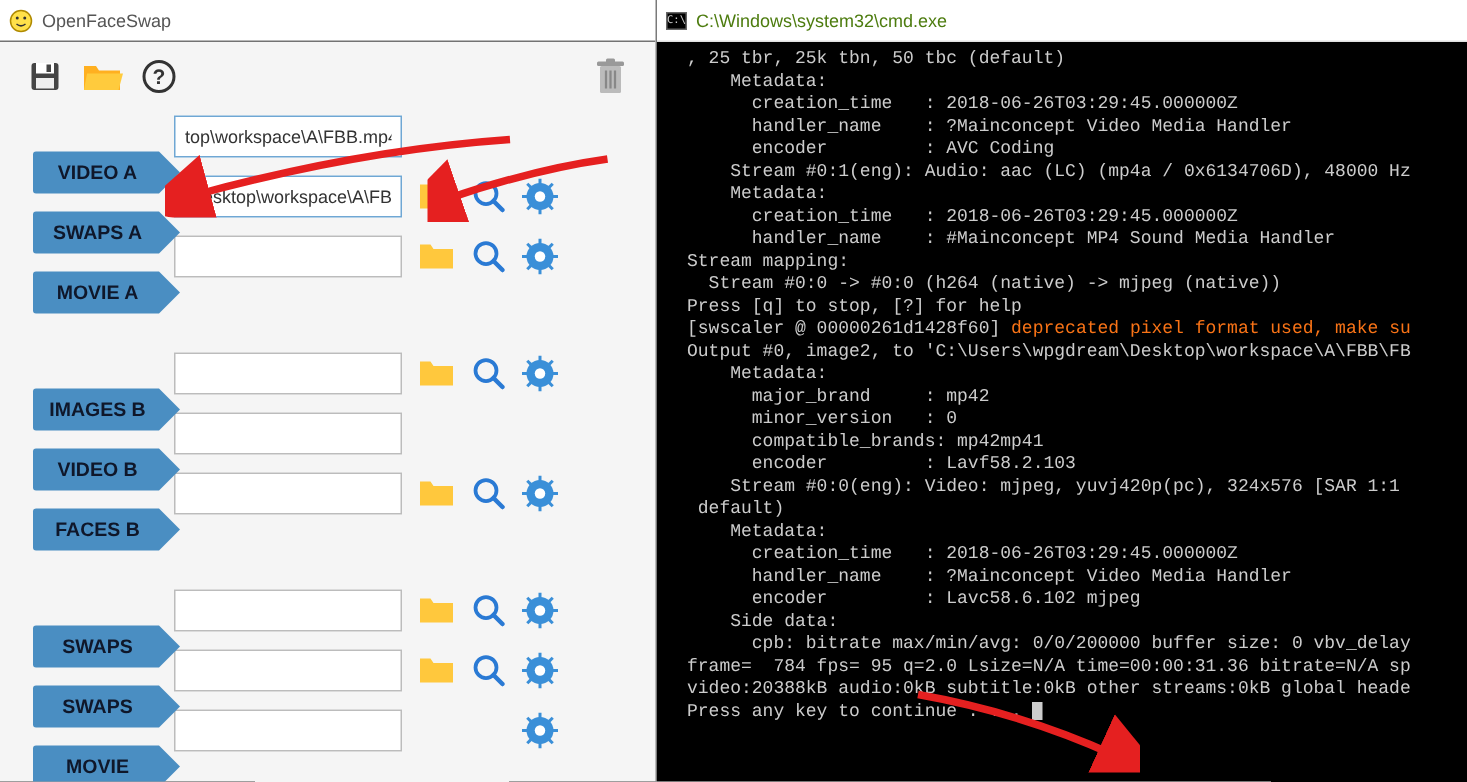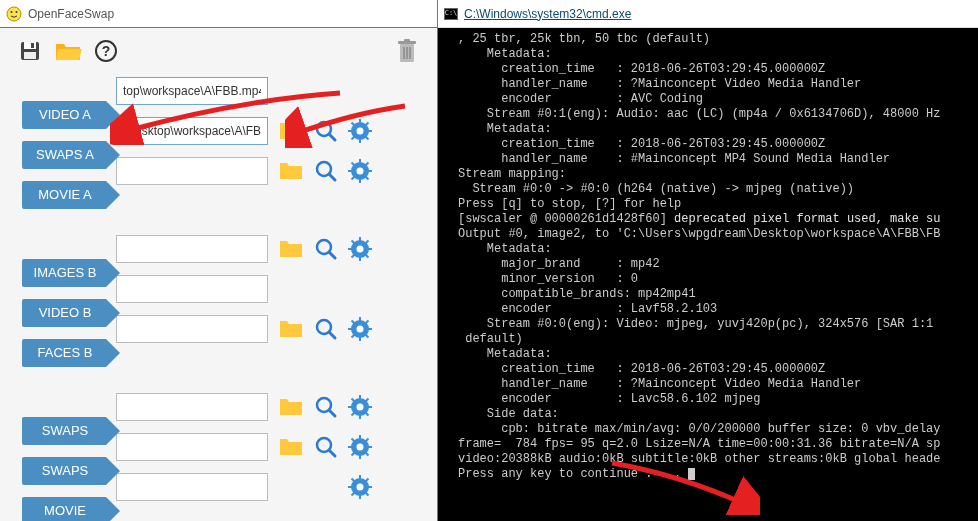--- a/index.html
+++ b/index.html
@@ -6,32 +6,32 @@
 body { font-family: "Segoe UI", Arial, sans-serif; background: #fff; width: 978px; height: 521px; overflow: hidden; position: relative; }
 .left-panel { position: absolute; left: 0; top: 0; width: 437px; height: 521px; background: #f5f5f5; }
 .titlebar { height: 28px; background: #fff; border-bottom: 1px solid #737373; display: flex; align-items: center; padding: 0 6px; gap: 6px; }
 .titlebar .smiley { width: 16px; height: 16px; }
 .titlebar-text { font-size: 12px; color: #555; }
 .toolbar { display: flex; align-items: center; padding: 10px 18px; gap: 12px; }
 .toolbar .spacer { flex: 1; }
 .icon-btn { cursor: pointer; display: inline-flex; align-items: center; justify-content: center; }
 .rows { padding: 0 22px; }
 .row { display: flex; align-items: center; gap: 10px; margin-bottom: 6px; height: 34px; }
-.label-arrow { background: #4a8ec2; color: #ffffff; font-size: 13px; font-weight: 400; height: 28px; line-height: 28px; padding: 0 8px 0 10px; position: relative; border-radius: 2px 0 0 2px; width: 84px; text-align: center; margin-top: 47px; }
+.label-arrow { background: #4a8ec2; color: #0f172a; font-size: 13px; font-weight: 700; height: 28px; line-height: 28px; padding: 0 8px 0 10px; position: relative; border-radius: 2px 0 0 2px; width: 84px; text-align: center; margin-top: 47px; }
 .label-arrow::after { content: ""; position: absolute; right: -14px; top: 0; border-top: 14px solid transparent; border-bottom: 14px solid transparent; border-left: 14px solid #4a8ec2; }
 .field { width: 152px; height: 28px; border: 1px solid #6fa7d4; background: #fff; font-size: 12px; padding: 0 6px; color: #333; }
 .field.plain { border: 1px solid #bcbcbc; }
 .gap-block { height: 38px; }
 .right-panel { position: absolute; left: 437px; top: 0; width: 541px; height: 521px; background: #fff; border-left: 1px solid #7a7a7a; }
 .cmd-titlebar { height: 28px; background: #fff; border-bottom: 1px solid #e0e0e0; display: flex; align-items: center; padding: 0 6px; gap: 6px; }
 .cmd-icon { width: 14px; height: 12px; background: #000; border: 1px solid #666; display: inline-flex; align-items: center; justify-content: center; }
 .cmd-icon span { color: #ccc; font-size: 7px; line-height: 7px; font-family: monospace; }
-.cmd-title { font-size: 12px; color: #0c4a6e; text-decoration: underline; }
+.cmd-title { font-size: 12px; color: #4d7c0f; }
 .console { background: #000; color: #ccc; font-family: Consolas, "Courier New", monospace; font-size: 12px; line-height: 15px; padding: 4px 20px; height: 493px; overflow: hidden; white-space: pre; position: relative; }
-.console .yellow { color: #e5e5e5; }
+.console .yellow { color: #f97316; }
 .red-arrow { position: absolute; pointer-events: none; z-index: 50; }
 .cursor-blink { display: inline-block; width: 7px; height: 12px; background: #ccc; vertical-align: middle; }
 </style>
 </head>
 <body>
 
 <div class="left-panel">
   <div class="titlebar">
     <svg class="smiley" viewBox="0 0 16 16">
       <circle cx="8" cy="8" r="7" fill="#ffe14a" stroke="#b08a00" stroke-width="1"></circle>

